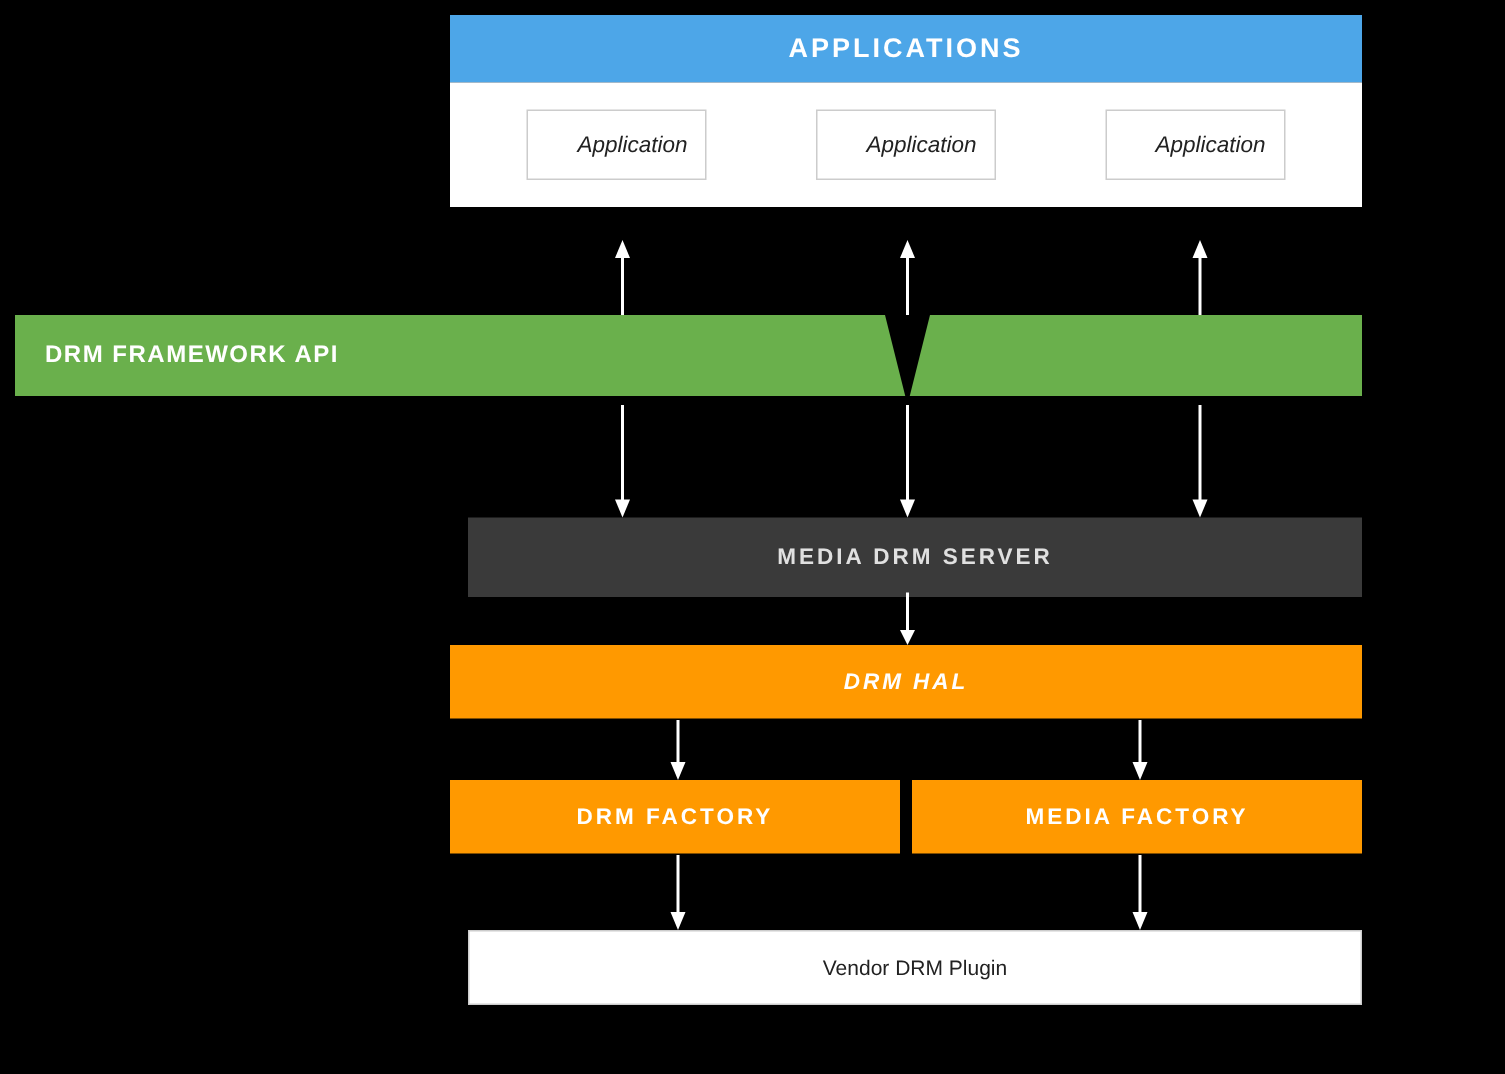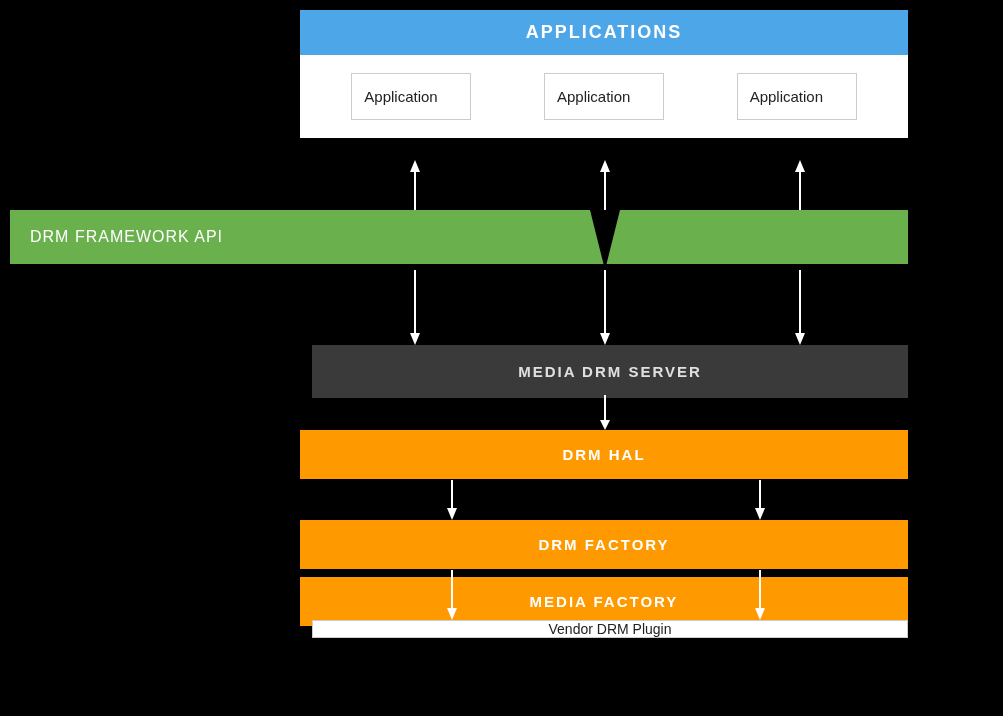--- a/index.html
+++ b/index.html
@@ -40,42 +40,43 @@
       gap: 10px;
     }
 
     .app-box {
       border: 1px solid #ccc;
       padding: 14px 12px;
       font-size: 15px;
       color: #222;
       background: #fff;
       min-width: 120px;
-      text-align: left;
+      text-align: right;
+      font-style: italic;
     }
 
     
     .drm-framework {
       position: absolute;
       top: 210px;
       left: 10px;
       right: 95px;
       background: #6ab04c;
       padding: 18px 20px;
       font-weight: bold;
       font-size: 16px;
       letter-spacing: 1px;
       color: #fff;
       display: flex;
       align-items: center;
     }
 
     .drm-framework-label {
       color: #fff;
-      font-weight: normal;
+      font-weight: bold;
       font-size: 16px;
       letter-spacing: 1px;
       white-space: nowrap;
     }
 
     
     .media-drm-server {
       position: absolute;
       top: 345px;
       left: 300px;
@@ -92,20 +93,21 @@
 
     
     .hal-row {
       position: absolute;
       top: 430px;
       left: 300px;
       right: 95px;
       display: flex;
       gap: 20px;
       justify-content: space-between;
+      font-style: italic;
     }
 
     .hal-box {
       flex: 1;
       background: #ff9900;
       color: #fff;
       font-weight: bold;
       font-size: 15px;
       letter-spacing: 2px;
       text-align: center;
@@ -114,21 +116,20 @@
 
     
     .factory-row {
       position: absolute;
       top: 520px;
       left: 300px;
       right: 95px;
       display: flex;
       gap: 8px;
       justify-content: space-between;
-      flex-direction: column;
     }
 
     .factory-box {
       flex: 1;
       background: #ff9900;
       color: #fff;
       font-weight: bold;
       font-size: 15px;
       letter-spacing: 2px;
       text-align: center;
@@ -145,21 +146,21 @@
       gap: 20px;
       justify-content: space-between;
     }
 
     .vendor-box {
       flex: 1;
       background: #fff;
       color: #222;
       font-size: 14px;
       text-align: center;
-      padding: 0 0;
+      padding: 16px 0;
       border: 1px solid #ccc;
       margin-left: 12px;
     }
 
     
     .arrows-overlay {
       position: absolute;
       top: 0;
       left: 0;
       width: 100%;

